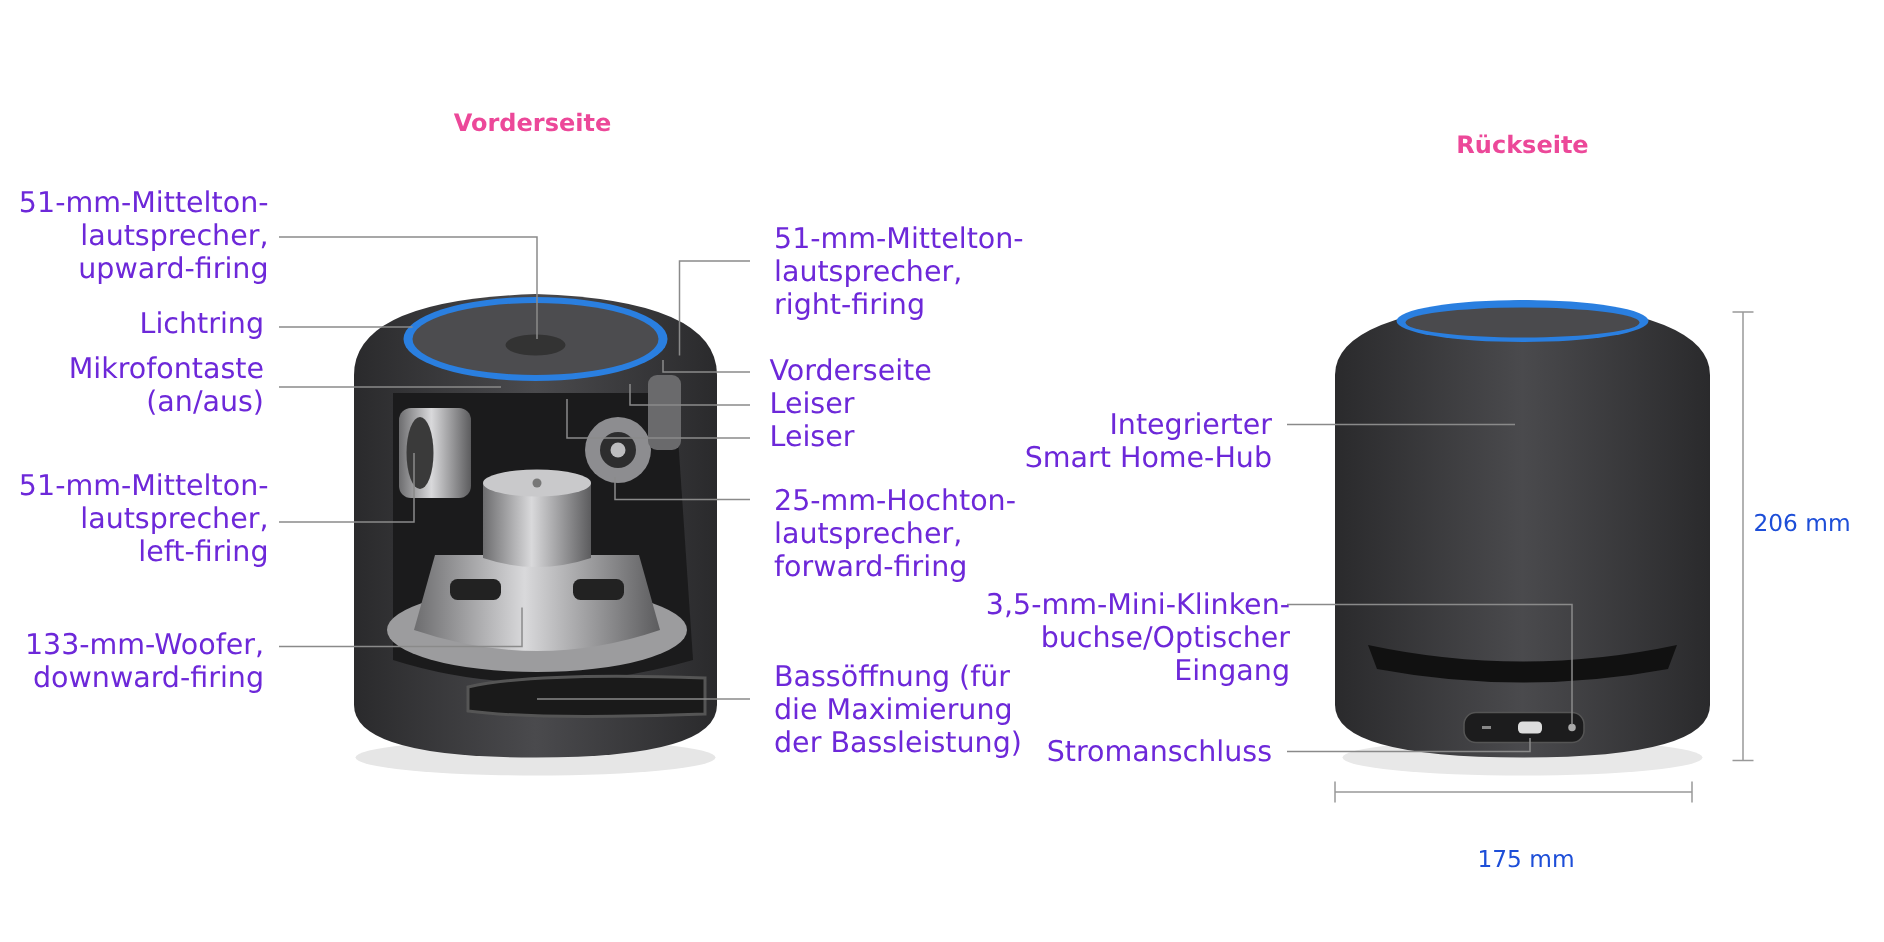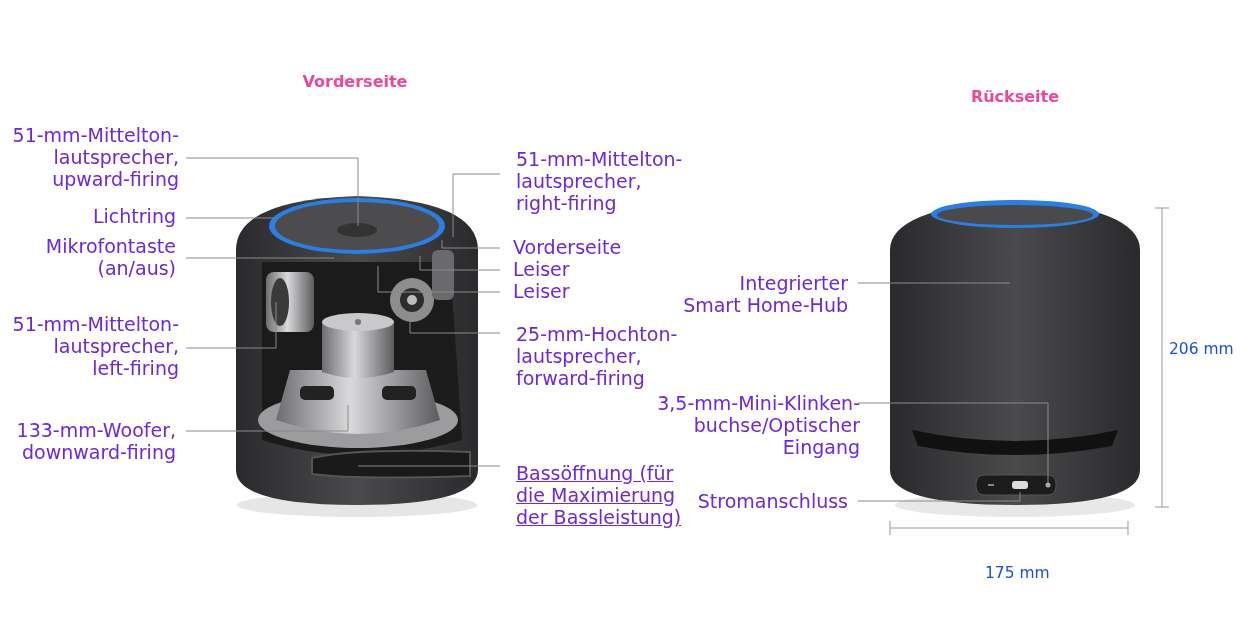--- a/index.html
+++ b/index.html
@@ -119,21 +119,21 @@
 
 <div class="label left" style="left:516px; top:148px;">51-mm-Mittelton-
 lautsprecher,
 right-firing</div>
 <div class="label left" style="left:513px; top:236px;">Vorderseite</div>
 <div class="label left" style="left:513px; top:258px;">Leiser</div>
 <div class="label left" style="left:513px; top:280px;">Leiser</div>
 <div class="label left" style="left:516px; top:323px;">25-mm-Hochton-
 lautsprecher,
 forward-firing</div>
-<div class="label left" style="left:516px; top:462px;text-decoration:underline;">Bassöffnung (für
+<div class="label left" style="left:516px; top:440px;">Bassöffnung (für
 die Maximierung
 der Bassleistung)</div>
 
 <div class="label right" style="right:408px; top:272px;margin-left:40px;">Integrierter
 Smart Home-Hub</div>
 <div class="label right" style="right:396px; top:392px;">3,5-mm-Mini-Klinken-
 buchse/Optischer
 Eingang</div>
 <div class="label right" style="right:408px; top:490px;">Stromanschluss</div>
 

